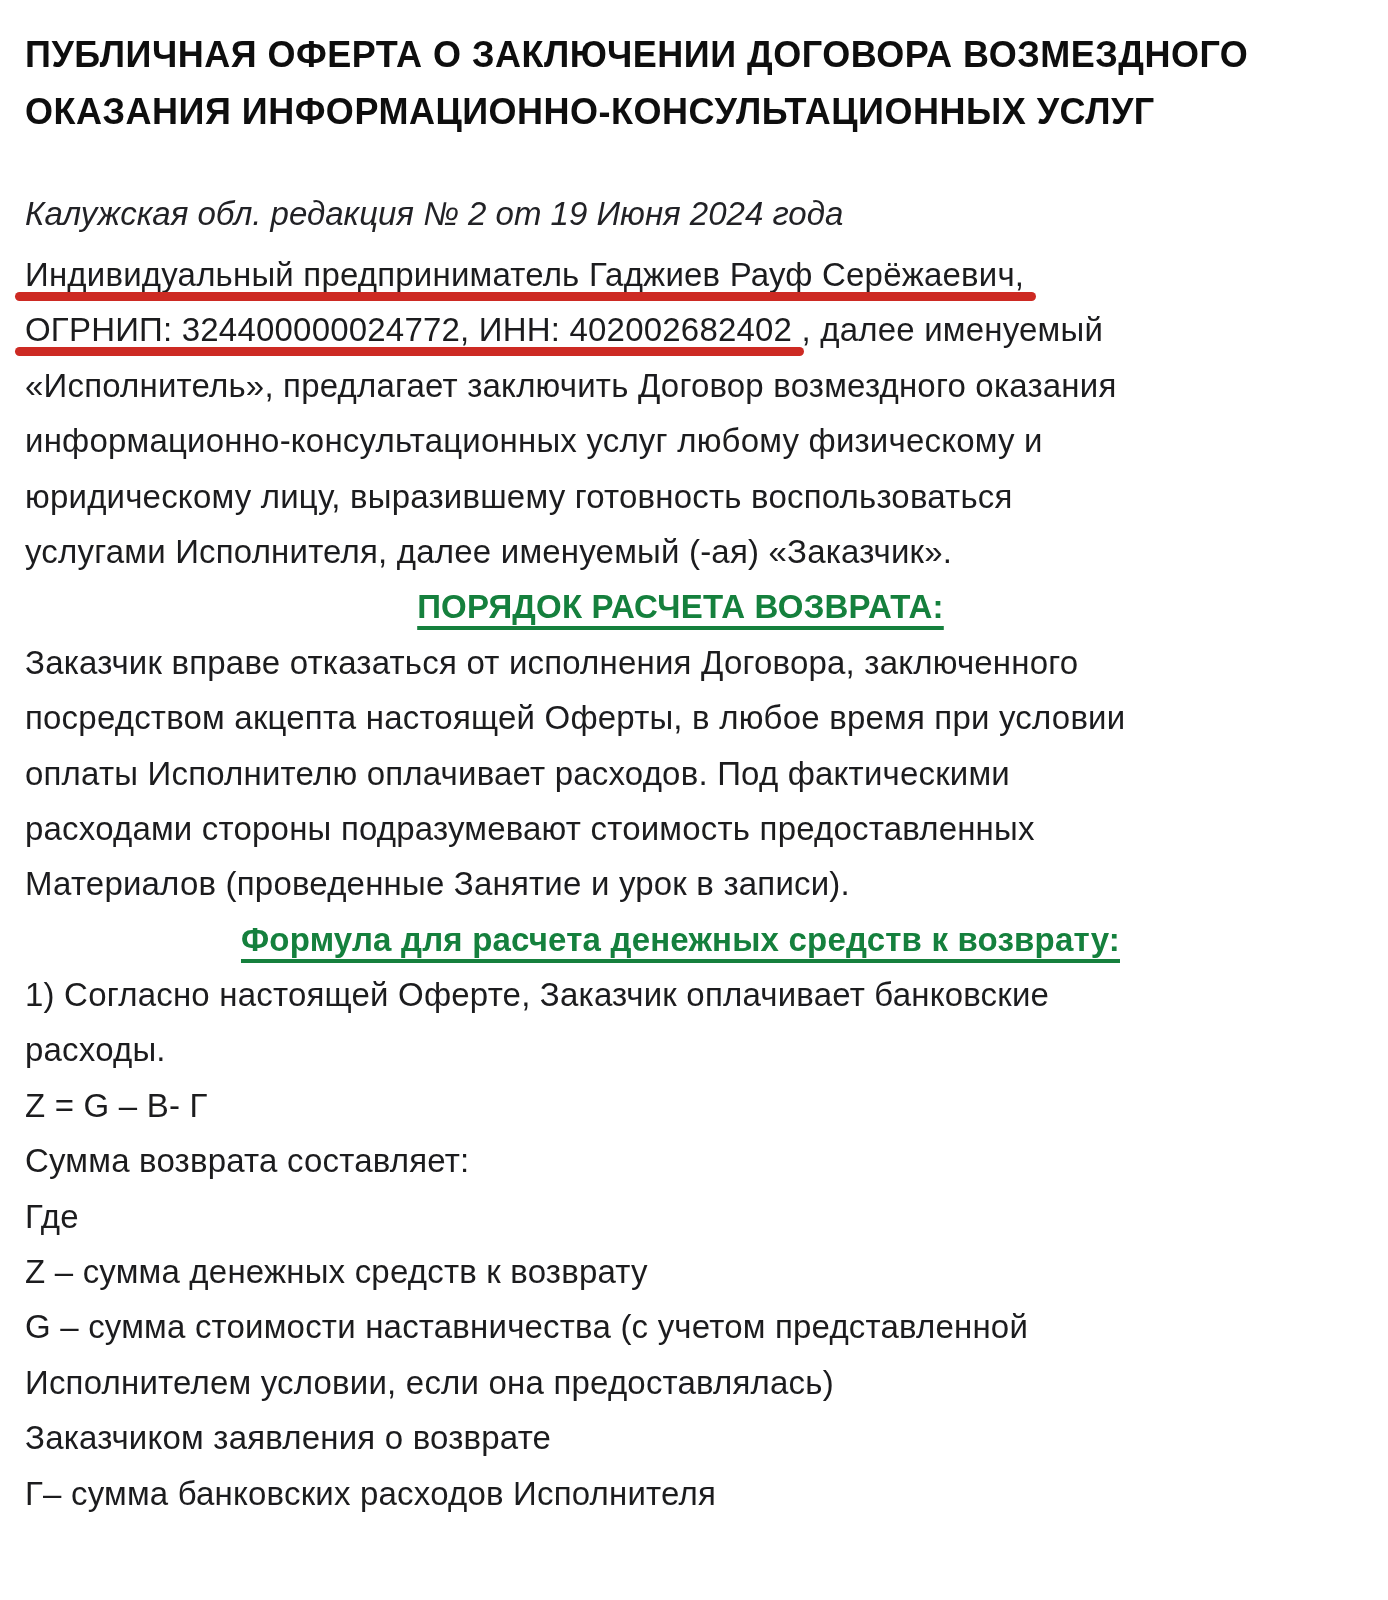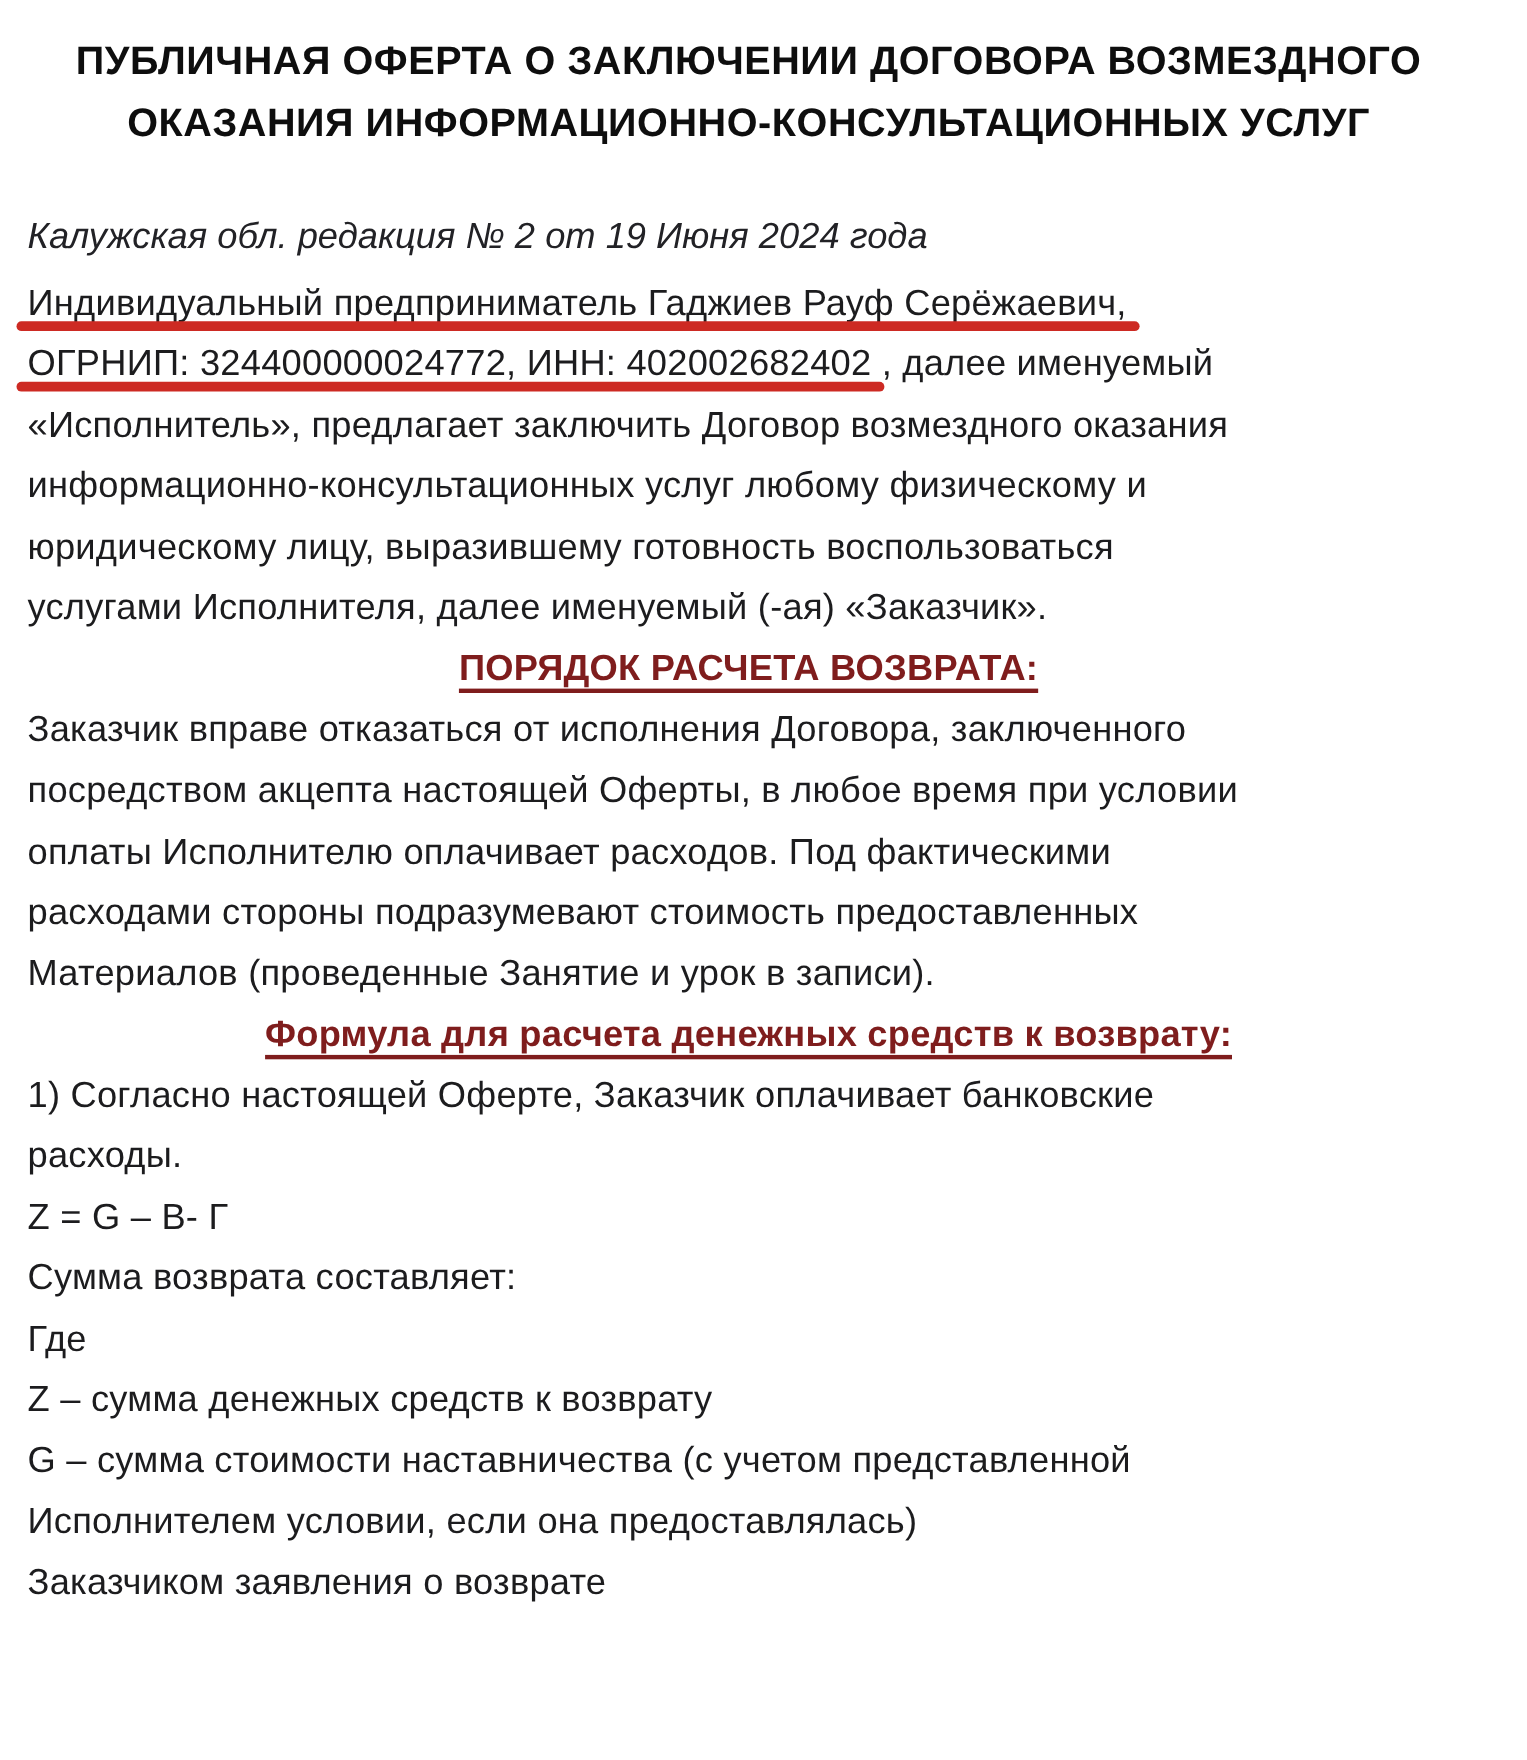--- a/index.html
+++ b/index.html
@@ -13,21 +13,20 @@
     overflow:hidden;
     font-family:"Liberation Sans", sans-serif;
     color:var(--text);
   }
   .doc{
     box-sizing:border-box;
     width:1388px; height:1600px;
     padding:26px 52px 0 25px;
   }
   .title{
-    text-align:center;
     font-weight:bold;
     font-size:36px;
     line-height:57px;
     letter-spacing:0.5px;
     color:#0e0e0e;
   }
   .revision{
     margin-top:46px;
     font-style:italic;
     font-size:33px;
@@ -41,21 +40,21 @@
     line-height:55.4px;
     font-size:33px;
     white-space:nowrap;
     letter-spacing:0.2px;
   }
   .line.center{
     text-align:center;
   }
   .heading{
     font-weight:bold;
-    color:#7f1d1d;
+    color:#15803d;
     text-decoration:underline;
     text-decoration-thickness:4px;
     text-underline-offset:8px;
   }
   .marked{
     position:relative;
   }
   .redbar{
     position:absolute;
     left:-10px; right:-12px;
@@ -106,15 +105,16 @@
     </div>
     <div class="line">1) Согласно настоящей Оферте, Заказчик оплачивает банковские</div>
     <div class="line">расходы.</div>
     <div class="line">Z = G – В- Г</div>
     <div class="line">Сумма возврата составляет:</div>
     <div class="line">Где</div>
     <div class="line">Z – сумма денежных средств к возврату</div>
     <div class="line">G – сумма стоимости наставничества (с учетом представленной</div>
     <div class="line">Исполнителем условии, если она предоставлялась)</div>
     <div class="line">Заказчиком заявления о возврате</div>
+    <div class="line">Г– сумма банковских расходов Исполнителя</div>
 
   </div>
 </div>
 
 </body></html>

